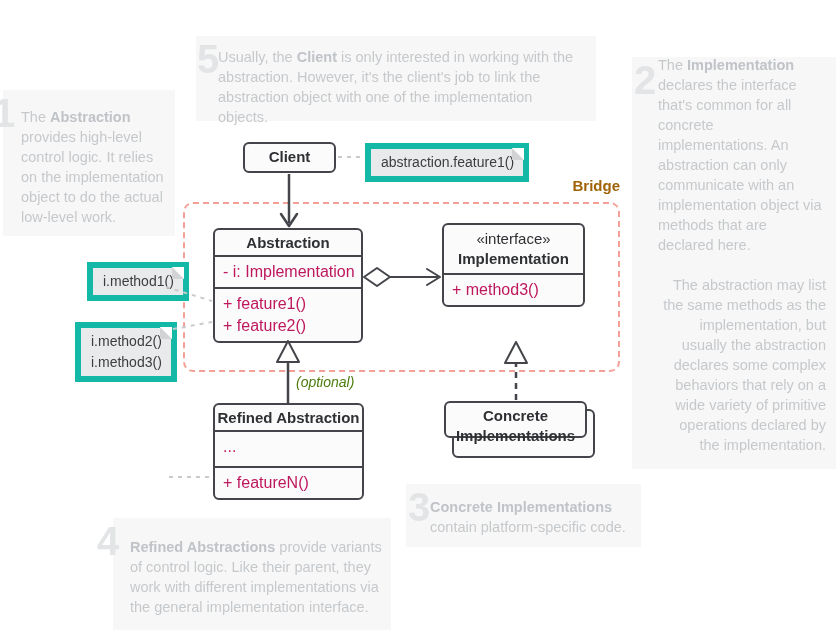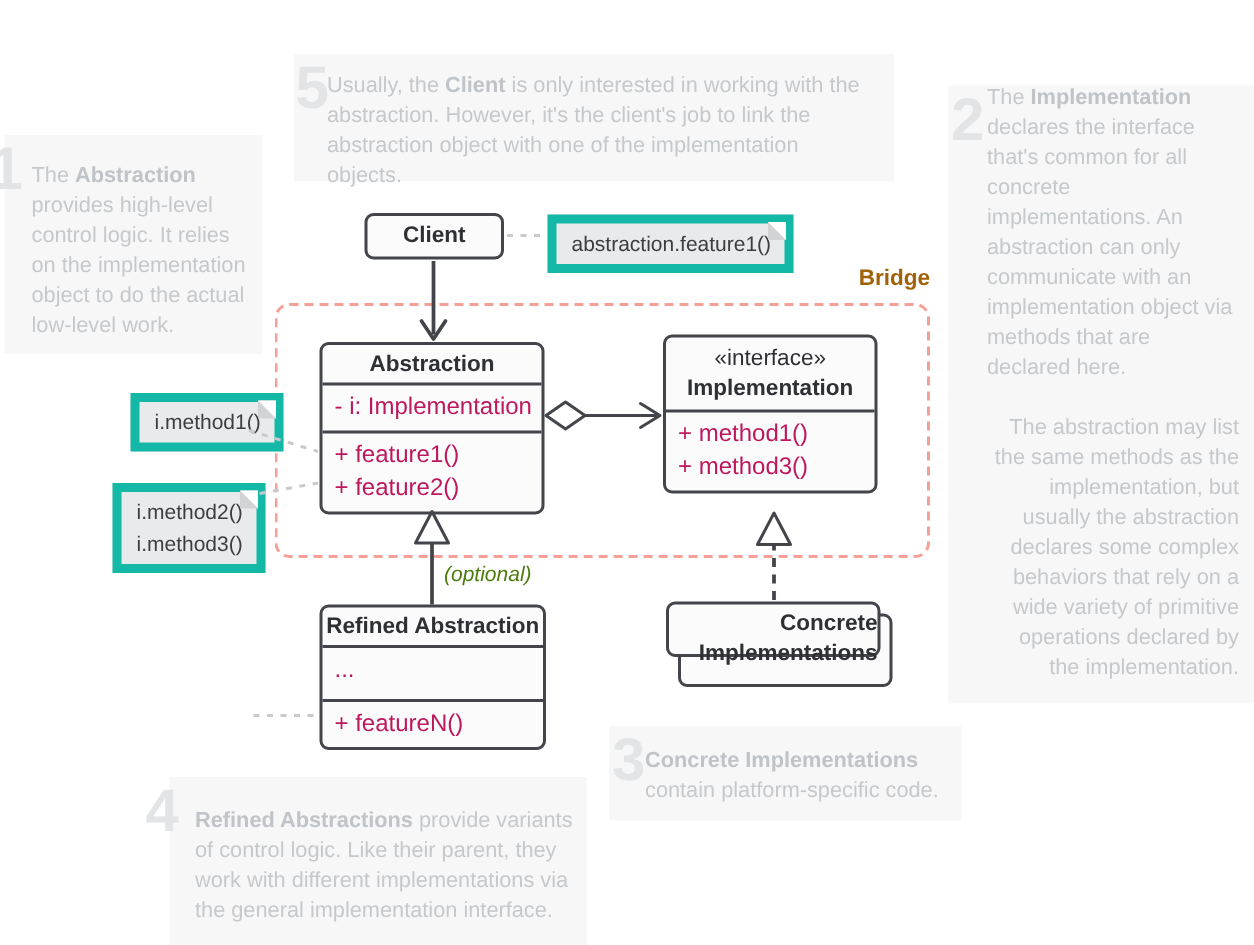--- a/index.html
+++ b/index.html
@@ -52,21 +52,21 @@
     text-align:center; line-height:26px;
   }
 
   .stack-back {
     position:absolute; left:452px; top:409px; width:143px; height:49px;
     background:#fbfbfc; border:2.5px solid #43454a; border-radius:6px;
   }
   .stack-front {
     position:absolute; left:444px; top:401px; width:143px; height:37px;
     background:#fbfbfc; border:2.5px solid #43454a; border-radius:6px;
-    font-size:15px; font-weight:bold; color:#2f3033; text-align:right;
+    font-size:15px; font-weight:bold; color:#2f3033; text-align:center;
     line-height:20px; padding-top:3px;
   }
 
   
   .note {
     position:absolute; background:#e9eaeb; border:6px solid #14b8a6;
     color:#3c3d40; font-size:14px; line-height:21px; padding:3px 9px 3px 10px;
     white-space:nowrap;
   }
   .note::before {
@@ -131,21 +131,20 @@
       <div class="uml-row">+ feature2()</div>
     </div>
   </div>
 
   <div class="uml-class" style="left:442px; top:223px; width:143px;">
     <div class="uml-title" style="line-height:20px;">
       <div class="uml-stereotype">«interface»</div>
       <div>Implementation</div>
     </div>
     <div class="uml-sec">
-      <div class="uml-row">+ method1()</div>
       <div class="uml-row">+ method3()</div>
     </div>
   </div>
 
   <div class="uml-class" style="left:213px; top:403px; width:151px;">
     <div class="uml-title">Refined Abstraction</div>
     <div class="uml-sec" style="padding-bottom:8px;">
       <div class="uml-row">...</div>
     </div>
     <div class="uml-sec">

